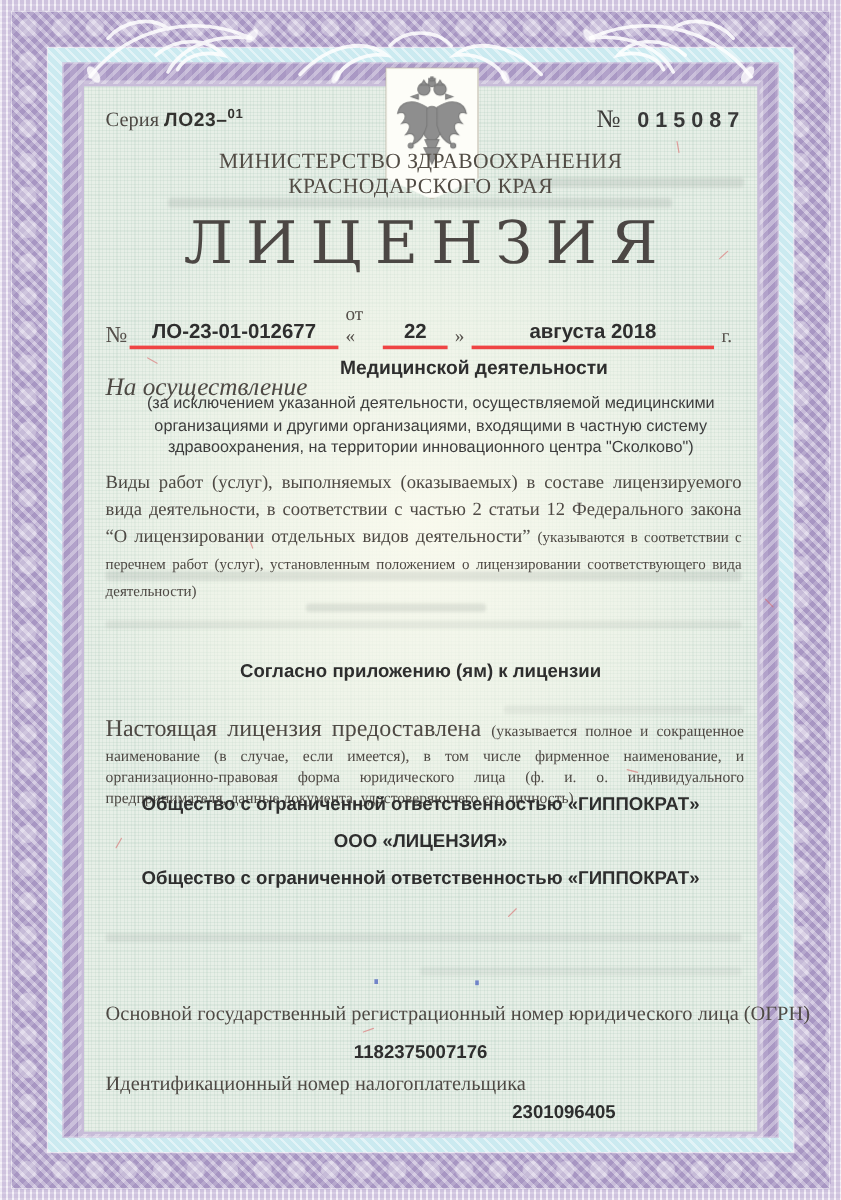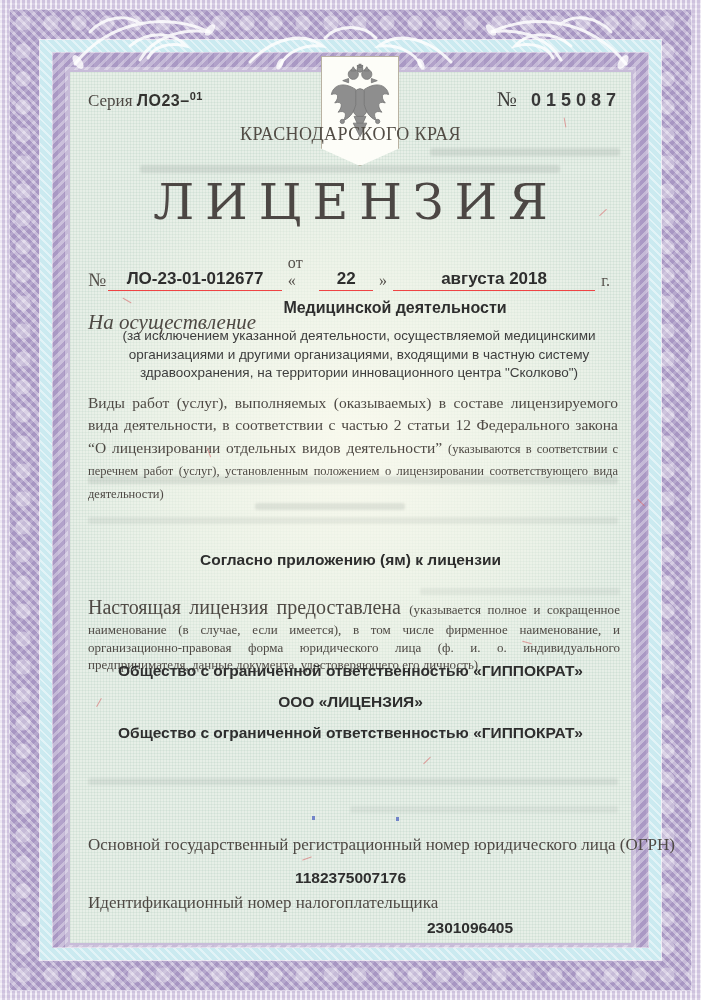--- a/index.html
+++ b/index.html
@@ -60,21 +60,21 @@
   .series b{font-family:"Liberation Sans","DejaVu Sans",sans-serif;font-size:16px;color:#33322f;letter-spacing:.5px;}
   .series sup{font-size:11px;}
   .docnum{left:497px;top:87px;font-size:21px;color:#3c3a38;}
   .docnum .digits{font-family:"Liberation Sans","DejaVu Sans",sans-serif;font-weight:bold;font-size:18px;letter-spacing:5px;margin-left:14px;color:#383838;}
 
   .ministry{left:0;right:0;top:124px;text-align:center;font-size:18px;line-height:21px;letter-spacing:.4px;color:#524c45;}
   .doctitle{left:0;right:0;top:174px;text-align:center;font-family:"DejaVu Serif","Liberation Serif",serif;
     font-weight:normal;font-size:49px;letter-spacing:11px;padding-left:11px;color:#4c4744;}
 
   .licline{left:88px;top:254px;width:528px;display:flex;align-items:flex-end;font-size:16px;color:#55504b;}
-  .licline .u{border-bottom:1px solid #ef4444;text-align:center;padding-bottom:1px;}
+  .licline .u{border-bottom:3px solid #ef4444;text-align:center;padding-bottom:1px;}
   .licline .u.num{width:182px;font-size:17px;}
   .licline .u.day{width:56px;font-size:17px;}
   .licline .u.mon{width:212px;font-size:17px;}
   .licline .sep{padding:0 6px 1px;}
   .licline .nolbl{font-size:19px;padding-right:2px;}
 
   .purpose-label{left:88px;top:310px;font-size:21px;color:#4e4944;font-style:italic;}
   .purpose-value{left:250px;top:299px;width:290px;text-align:center;font-size:16px;}
   .purpose-note{left:95px;top:327px;width:528px;text-align:center;font-size:13.5px;line-height:1.38;font-weight:normal;color:#3d3d3d;}
 
@@ -173,20 +173,21 @@
 
   <div class="t series">
     <span>Серия</span>
     <b><span>ЛО23–</span><sup>01</sup></b>
   </div>
   <div class="t docnum">
     <span>№</span><span class="digits">015087</span>
   </div>
 
   <div class="t ministry">
+    <div>МИНИСТЕРСТВО ЗДРАВООХРАНЕНИЯ</div>
     <div>КРАСНОДАРСКОГО КРАЯ</div>
   </div>
 
   <div class="t doctitle">ЛИЦЕНЗИЯ</div>
 
   <div class="t licline">
     <span class="nolbl">№</span>
     <span class="u num val">ЛО-23-01-012677</span>
     <span class="sep">от «</span>
     <span class="u day val">22</span>

